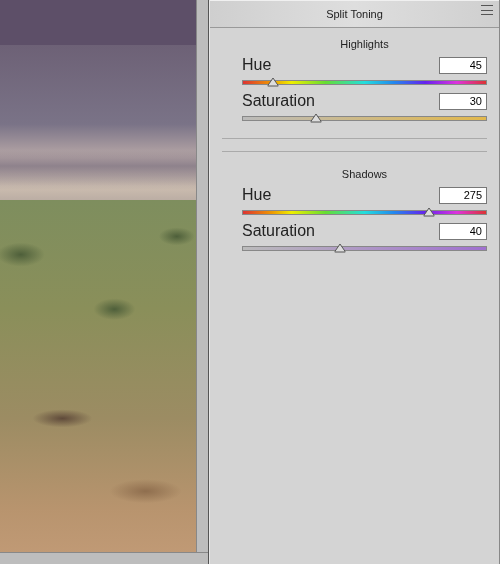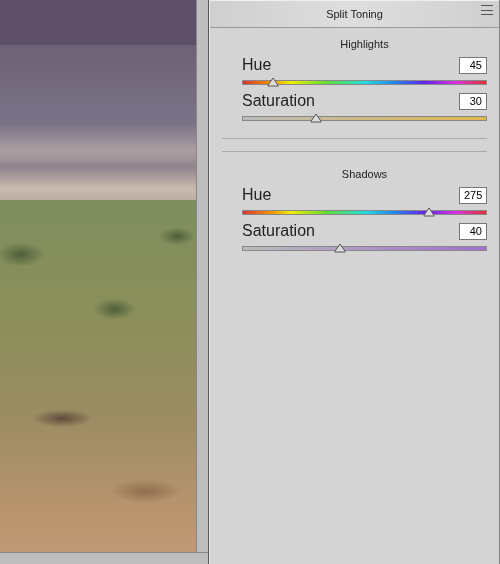--- a/index.html
+++ b/index.html
@@ -85,21 +85,21 @@
     text-align:center; color:#222; margin:4px 0 6px 0;
     font-size:11px;
   }
   .control { margin-bottom: 4px; }
   .row {
     display:flex; justify-content:space-between; align-items:center;
     margin-bottom:2px;
   }
   .row label { color:#222; font-size:16px; }
   .valbox {
-    width:28px; height:17px;
+    width:48px; height:17px;
     background:#fff; border:1px solid #777;
     text-align:right; padding:0 4px;
     font-size:11px; font-family:inherit;
     line-height:15px;
   }
   .slider {
     position:relative; height:12px; margin-top:0;
   }
   .track {
     position:absolute; left:0; right:0; top:4px; height:5px;

